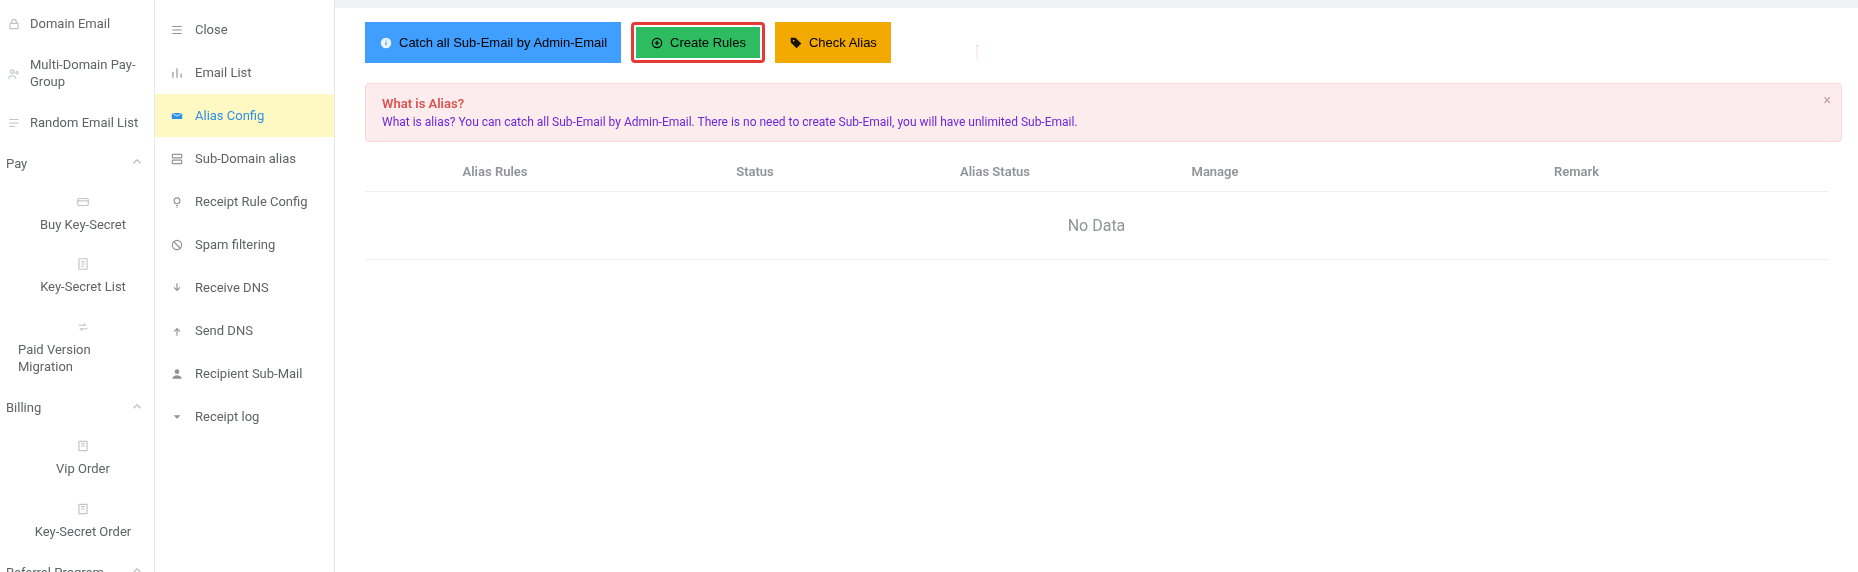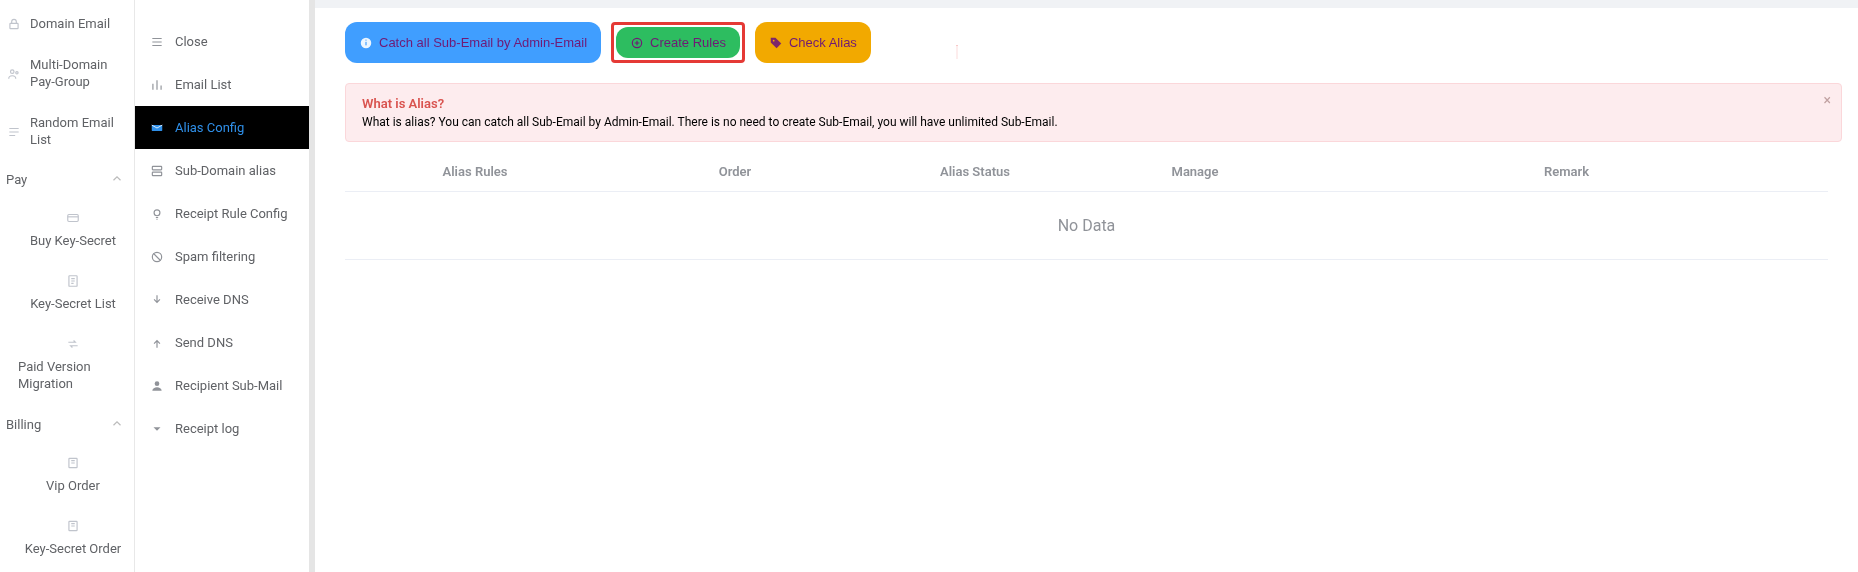--- a/index.html
+++ b/index.html
@@ -10,21 +10,21 @@
   background: #fff;
   width: 1858px;
   height: 572px;
   overflow: hidden;
   position: relative;
 }
 .layout { display: flex; height: 100%; }
 
 
 .sidebar1 {
-  width: 135px;
+  width: 155px;
   background: #fff;
   border-right: 1px solid #e8e8e8;
   padding-top: 4px;
   flex-shrink: 0;
 }
 .s1-item {
   display: flex;
   align-items: center;
   gap: 8px;
   padding: 12px 6px 12px 6px;
@@ -55,22 +55,22 @@
   color: #c0c4cc;
   flex-shrink: 0;
 }
 .s1-text { color: #606266; }
 .s1-sub .s1-item { padding-left: 18px; flex-direction: column; }
 
 
 .sidebar2 {
   width: 180px;
   background: #fff;
-  border-right: 6px solid #a21caf;
-  padding-top: 20px;
+  border-right: 1px solid #a21caf;
+  padding-top: 8px;
   flex-shrink: 0;
   position: relative;
 }
 .sidebar2::after {
   content: "";
   position: absolute;
   right: -6px;
   top: 0;
   bottom: 0;
   width: 6px;
@@ -78,21 +78,21 @@
 }
 .s2-item {
   display: flex;
   align-items: center;
   gap: 10px;
   padding: 14px 14px;
   color: #606266;
   font-size: 13px;
 }
 .s2-item.active {
-  background: #000000;
+  background: #fef9c3;
   color: #2f8fe8;
 }
 .s2-item.active .s2-icon { color: #2f8fe8; }
 .s2-icon {
   width: 16px;
   color: #909399;
   display: inline-flex;
   align-items: center;
   justify-content: center;
   flex-shrink: 0;
@@ -110,24 +110,24 @@
 }
 .toolbar {
   display: flex;
   gap: 10px;
   padding: 14px 0 10px 30px;
 }
 .btn {
   display: inline-flex;
   align-items: center;
   gap: 6px;
-  color: #701a75;
+  color: #000000;
   font-size: 13px;
   padding: 8px 14px;
-  border-radius: 12px;
+  border-radius: 0;
   border: none;
   cursor: pointer;
 }
 .btn-blue { background: #409eff; }
 .btn-green { background: #2dbd60; }
 .btn-orange { background: #f2a900; }
 .btn-icon { width: 14px; height: 14px; display: inline-flex; align-items: center; justify-content: center; }
 
 .btn-green-wrap {
   border: 3px solid #e53935;
@@ -153,21 +153,21 @@
   border-radius: 4px;
   padding: 12px 16px;
   position: relative;
 }
 .alert-title {
   color: #d9534f;
   font-weight: 600;
   font-size: 13px;
 }
 .alert-desc {
-  color: #000000;
+  color: #6d28d9;
   font-size: 12px;
   margin-top: 4px;
 }
 .alert-close {
   position: absolute;
   right: 10px;
   top: 8px;
   color: #c0a0a0;
   font-size: 14px;
   cursor: pointer;
@@ -435,21 +435,21 @@
 
     <div class="alert">
       <div class="alert-title">What is Alias?</div>
       <div class="alert-desc">What is alias? You can catch all Sub-Email by Admin-Email. There is no need to create Sub-Email, you will have unlimited Sub-Email.</div>
       <span class="alert-close">×</span>
     </div>
 
     <div class="table-wrap">
       <div class="thead">
         <div class="th">Alias Rules</div>
-        <div class="th">Order</div>
+        <div class="th">Status</div>
         <div class="th">Alias Status</div>
         <div class="th">Manage</div>
         <div class="th">Remark</div>
       </div>
       <div class="no-data">No Data</div>
     </div>
   </main>
 </div>
 
 </body></html>

